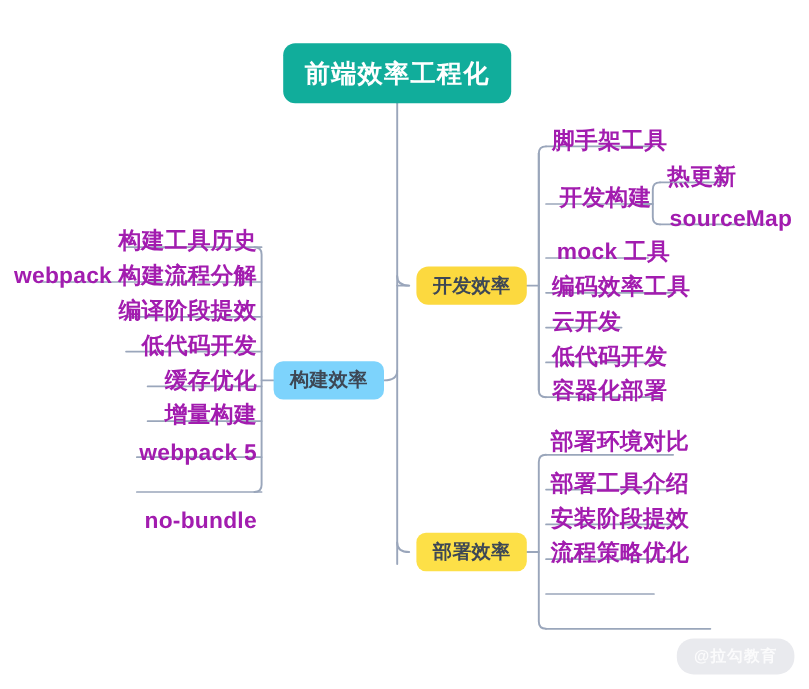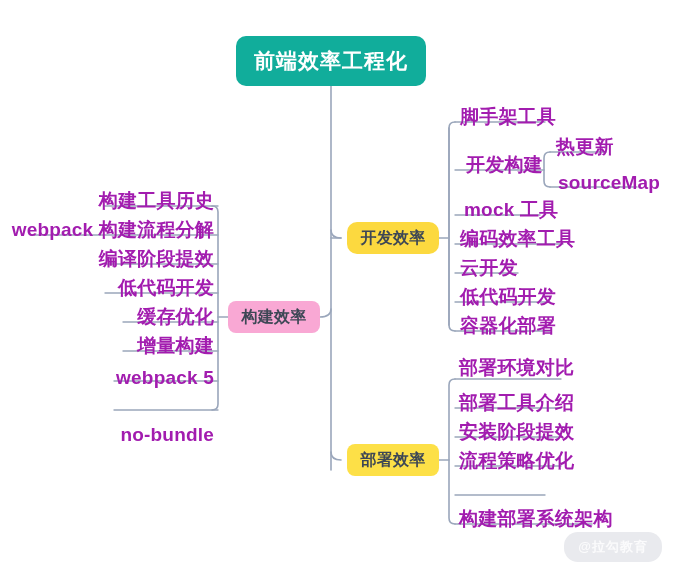--- a/index.html
+++ b/index.html
@@ -52,21 +52,21 @@
     color: #ffffff;
     font-size: 21px;
     border-radius: 10px;
     letter-spacing: 1px;
   }
   .pill.branch {
     font-size: 16px;
     color: #3d4755;
   }
   .pill.branch.yellow { background: #fcd93f; border-radius: 10px; }
-  .pill.branch.blue   { background: #f9a8d4; }
+  .pill.branch.blue   { background: #7dd3fc; }
   .pill.branch.green  { background: #fde047; }
 
   
   .leaf {
     font-size: 19px;
     color: #a21caf;
     display: flex;
     align-items: flex-end;
     height: 24px;
   }
@@ -222,21 +222,18 @@
   </div>
   <div class="node leaf right" style="left:459px; top:392px;">
     <span>部署工具介绍</span>
   </div>
   <div class="node leaf right" style="left:459px; top:421px;">
     <span>安装阶段提效</span>
   </div>
   <div class="node leaf right" style="left:459px; top:450px;">
     <span>流程策略优化</span>
   </div>
-  <div class="node leaf right" style="left:459px; top:508px;">
-    <span>构建部署系统架构</span>
-  </div>
 
   <div class="watermark">
     <span>@拉勾教育</span>
   </div>
 
 </div>
 
 </body></html>

